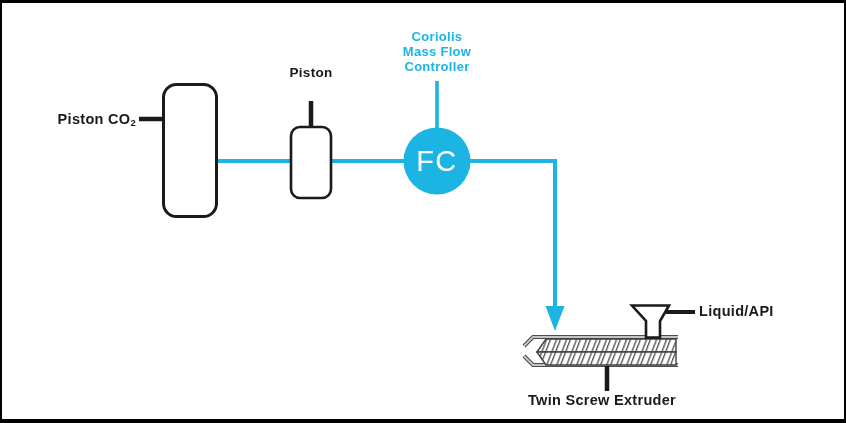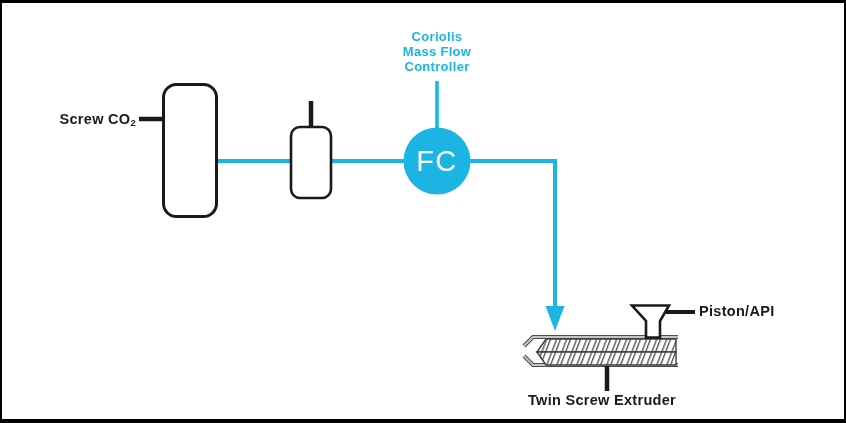--- a/index.html
+++ b/index.html
@@ -75,32 +75,33 @@
     <polygon points="537,352 546,339 676,339 676,352" fill="url(#flights)" stroke="#3f3f3f" stroke-width="1.4"></polygon>
     <polygon points="537,352 546,365 676,365 676,352" fill="url(#flights)" stroke="#3f3f3f" stroke-width="1.4"></polygon>
 
     <polygon points="632,305.5 669,305.5 660,321 660,337.5 646,337.5 646,321" fill="#ffffff" stroke="#1a1a1a" stroke-width="2.6" stroke-linejoin="miter"></polygon>
     <line x1="666" y1="312" x2="695" y2="312" stroke="#1a1a1a" stroke-width="4"></line>
 
     <line x1="607" y1="366" x2="607" y2="391" stroke="#1a1a1a" stroke-width="4.5"></line>
   </svg>
 
   <div class="lbl lbl-liquid">
-    <span>Screw CO</span><sub>2</sub>
+    <span>Piston CO</span><sub>2</sub>
   </div>
 
   <div class="lbl lbl-piston">
+    <div>Piston</div>
   </div>
 
   <div class="lbl lbl-coriolis">
     <div>Coriolis</div>
     <div>Mass Flow</div>
     <div>Controller</div>
   </div>
 
   <div class="lbl lbl-fc">FC</div>
 
-  <div class="lbl lbl-polymer">Piston/API</div>
+  <div class="lbl lbl-polymer">Liquid/API</div>
 
   <div class="lbl lbl-extruder">Twin Screw Extruder</div>
 
   <div class="frame"></div>
 </div>
 
 </body></html>

